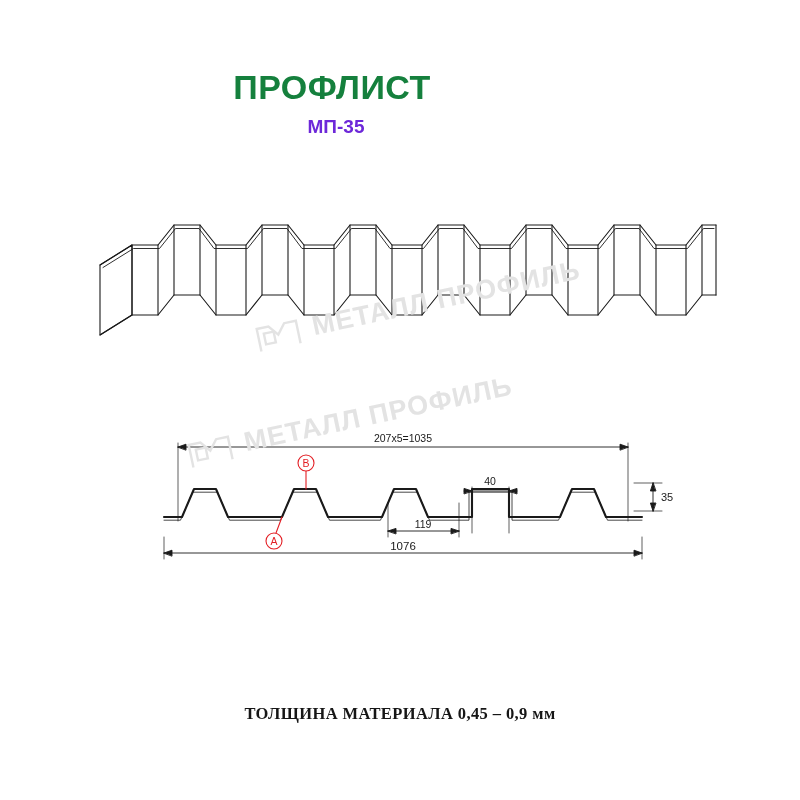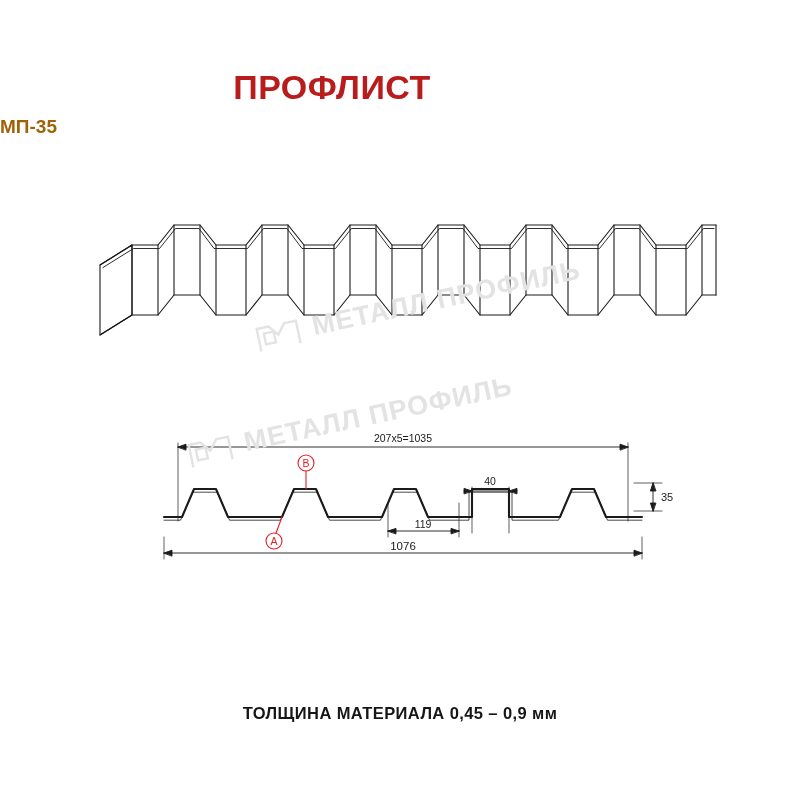--- a/index.html
+++ b/index.html
@@ -22,41 +22,43 @@
   
   .title {
     position: absolute;
     top: 68px;
     left: 0;
     width: 664px;
     text-align: center;
     font-size: 34px;
     font-weight: bold;
     letter-spacing: 0.5px;
-    color: #b91c1c;
+    color: #15803d;
   }
   .subtitle {
     position: absolute;
     top: 116px;
     left: 0;
     width: 672px;
+    text-align: center;
     font-size: 19px;
     font-weight: bold;
-    color: #a16207;
+    color: #6d28d9;
   }
   .footer-note {
     position: absolute;
     top: 704px;
     left: 0;
     width: 800px;
     text-align: center;
     font-size: 16.5px;
     font-weight: bold;
     letter-spacing: 0.4px;
     color: #161616;
+    font-family: Liberation Serif, serif;
   }
   
   .iso-wrap {
     position: absolute;
     left: 70px;
     top: 190px;
     width: 670px;
     height: 180px;
   }
   .sec-wrap {

